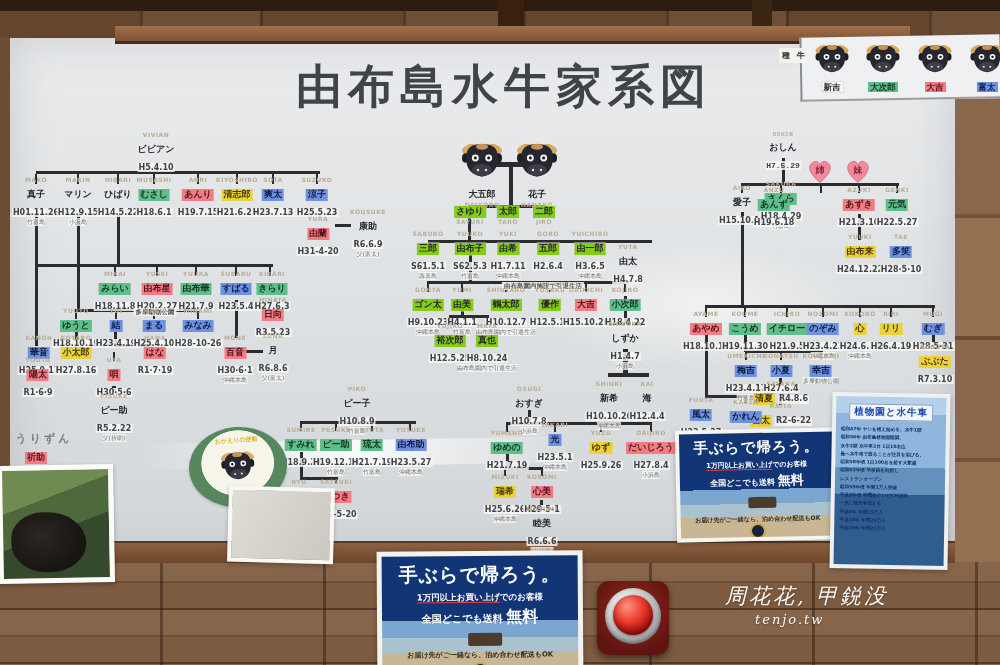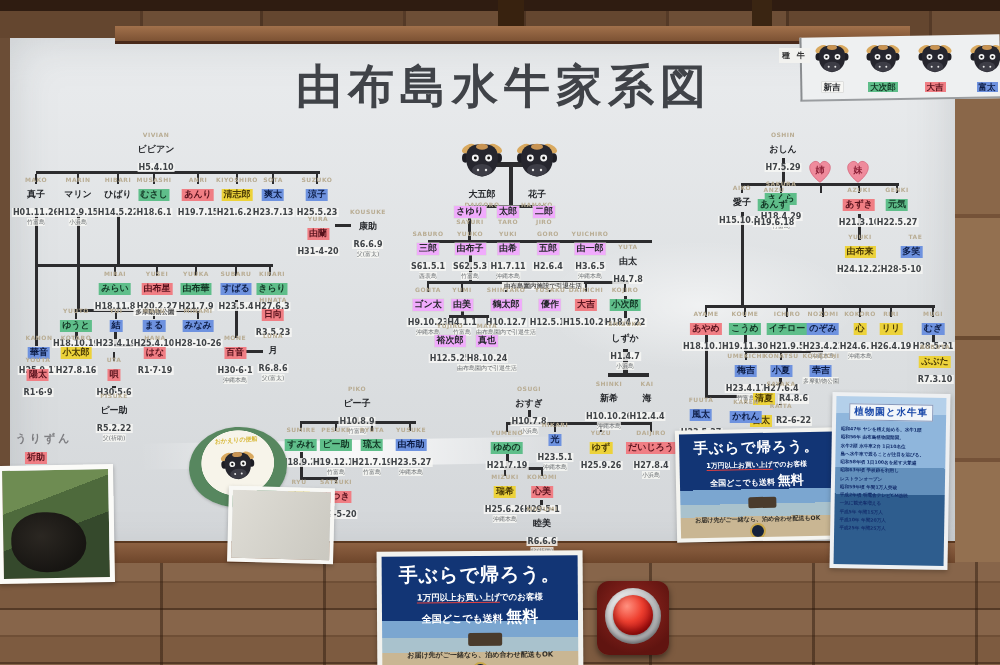--- a/index.html
+++ b/index.html
@@ -47,21 +47,21 @@
   .bg-b{background:#6e92df;color:#0d1d46}
   
   .edge{position:absolute;background:#2c2c2e;z-index:4}
   .node{position:absolute;transform:translateX(-50%);text-align:center;z-index:5;width:max-content;line-height:1.1}
   .rj{font-size:6px;color:#b9ad94;letter-spacing:.5px;font-weight:600;line-height:1.2}
   .nm{display:inline-block;font-size:9px;font-weight:700;line-height:1.3;padding:0 2px;white-space:nowrap}
   .c-g .nm{background:#5fbe8a;color:#123524}
   .c-r .nm{background:#f07e84;color:#58131d}
   .c-b .nm{background:#6e92df;color:#0d1d46}
   .c-y .nm{background:#ecd23a;color:#4a3a05}
-  .c-w .nm{background:#f0abfc;color:#26282c;box-shadow:0 0 0 .5px #d5d5d1}
+  .c-w .nm{background:#84cc16;color:#26282c;box-shadow:0 0 0 .5px #d5d5d1}
   .c-p .nm{background:transparent;color:#26282c}
   .c-h .nm{background:transparent;color:#7d7d80;font-size:11px;letter-spacing:3px;font-weight:600}
   .c-t .nm{background:rgba(247,247,244,.9);color:#555;font-size:6.5px;font-weight:700}
   .dt{font-size:8px;font-weight:600;color:#3f4347;background:rgba(247,247,244,.85);line-height:1.2;
       padding:0 1px;white-space:nowrap;display:inline-block}
   .dtin{font-size:8px;font-weight:600;color:#3f4347;background:rgba(247,247,244,.85);margin-left:3px;
       padding:0 1px;display:inline-block}
   .nt{font-size:6px;color:#6a6e72;background:rgba(247,247,244,.8);line-height:1.25;white-space:nowrap;
       display:block;width:max-content;margin:0 auto}
   .couple-icon{position:absolute;z-index:5}
@@ -403,28 +403,28 @@
       <div class="node c-y" style="left: 299px; top: 478px;"><div class="rj">RYU</div><div><span class="nm">琉牛</span></div><div class="dt">H25.10.19</div></div>
       <div class="node c-r" style="left: 336px; top: 478px;"><div class="rj">SATSUKI</div><div><span class="nm">さつき</span></div><div class="dt">H29-5-20</div></div>
       <div class="node c-p" style="left: 529px; top: 385px;"><div class="rj">OSUGI</div><div><span class="nm">おすぎ</span></div><div class="dt">H10.7.8</div><div class="nt">小浜島</div></div>
       <div class="node c-g" style="left: 507px; top: 429px;"><div class="rj">YUMENO</div><div><span class="nm">ゆめの</span></div><div class="dt">H21.7.19</div></div>
       <div class="node c-b" style="left: 555px; top: 421px;"><div class="rj">HIKARI</div><div><span class="nm">光</span></div><div class="dt">H23.5.1</div><div class="nt">沖縄本島</div></div>
       <div class="node c-y" style="left: 601px; top: 429px;"><div class="rj">YUZU</div><div><span class="nm">ゆず</span></div><div class="dt">H25.9.26</div></div>
       <div class="node c-r" style="left: 651px; top: 429px;"><div class="rj">DAIJIRO</div><div><span class="nm">だいじろう</span></div><div class="dt">H27.8.4</div><div class="nt">小浜島</div></div>
       <div class="node c-y" style="left: 505px; top: 473px;"><div class="rj">MIZUKI</div><div><span class="nm">瑞希</span></div><div class="dt">H25.6.26</div><div class="nt">沖縄本島</div></div>
       <div class="node c-r" style="left: 542px; top: 473px;"><div class="rj">KOKOMI</div><div><span class="nm">心美</span></div><div class="dt">H29-5-1</div></div>
       <div class="node c-p" style="left: 542px; top: 505px;"><div class="rj">MUTUMI</div><div><span class="nm">睦美</span></div><div class="dt">R6.6.6</div><div class="nt">父(祈助)</div></div>
-      <div class="node c-p" style="left: 783px; top: 131px;"><div class="rj">OSHIN</div><div><span class="nm">おしん</span></div><div class="dt">H7.5.29</div></div>
+      <div class="node c-p" style="left: 783px; top: 131px; font-family: Liberation Mono, monospace;"><div class="rj">OSHIN</div><div><span class="nm">おしん</span></div><div class="dt">H7.5.29</div></div>
       <div class="node c-p" style="left: 742px; top: 184px;"><div class="rj">AIKO</div><div><span class="nm">愛子</span></div><div class="dt">H15.10.10</div></div>
       <div class="node c-g" style="left: 781px; top: 180px;"><div class="rj">SAKURA</div><div><span class="nm">さくら</span></div><div class="dt">H18.4.29</div><div class="nt">竹富島</div></div>
       <div class="node c-g" style="left: 774px; top: 186px;"><div class="rj">ANZU</div><div><span class="nm">あんず</span></div><div class="dt">H19.6.18</div></div>
       <div class="node c-r" style="left: 859px; top: 186px;"><div class="rj">AZUKI</div><div><span class="nm">あずき</span></div><div class="dt">H21.3.10</div></div>
       <div class="node c-g" style="left: 897px; top: 186px;"><div class="rj">GENKI</div><div><span class="nm">元気</span></div><div class="dt">H22.5.27</div></div>
       <div class="node c-y" style="left: 860px; top: 233px;"><div class="rj">YUUKI</div><div><span class="nm">由布来</span></div><div class="dt">H24.12.22</div></div>
-      <div class="node c-b" style="left: 901px; top: 233px; text-align: right;"><div class="rj">TAE</div><div><span class="nm">多笑</span></div><div class="dt">H28·5·10</div></div>
+      <div class="node c-b" style="left: 901px; top: 233px;"><div class="rj">TAE</div><div><span class="nm">多笑</span></div><div class="dt">H28·5·10</div></div>
       <div class="node c-r" style="left: 706px; top: 310px;"><div class="rj">AYAME</div><div><span class="nm">あやめ</span></div><div class="dt">H18.10.18</div></div>
       <div class="node c-g" style="left: 745px; top: 310px;"><div class="rj">KOUME</div><div><span class="nm">こうめ</span></div><div class="dt">H19.11.30</div></div>
       <div class="node c-g" style="left: 787px; top: 310px;"><div class="rj">ICHIRO</div><div><span class="nm">イチロー</span></div><div class="dt">H21.9.5</div></div>
       <div class="node c-b" style="left: 823px; top: 310px;"><div class="rj">NOZOMI</div><div><span class="nm">のぞみ</span></div><div class="dt">H23.4.23</div><div class="nt">沖縄本島</div></div>
       <div class="node c-y" style="left: 860px; top: 310px;"><div class="rj">KOKORO</div><div><span class="nm">心</span></div><div class="dt">H24.6.19</div><div class="nt">沖縄本島</div></div>
       <div class="node c-y" style="left: 891px; top: 310px;"><div class="rj">RIRI</div><div><span class="nm">リリ</span></div><div class="dt">H26.4.19</div></div>
       <div class="node c-b" style="left: 933px; top: 310px;"><div class="rj">MUGI</div><div><span class="nm">むぎ</span></div><div class="dt">H28·5·31</div></div>
       <div class="node c-y" style="left: 935px; top: 343px;"><div class="rj">BUBUTA</div><div><span class="nm">ぶぶた</span></div><div class="dt">R7.3.10</div></div>
       <div class="node c-b" style="left: 746px; top: 352px;"><div class="rj">UMEKICHI</div><div><span class="nm">梅吉</span></div><div class="dt">H23.4.17</div><div class="nt">竹富島</div></div>
       <div class="node c-b" style="left: 781px; top: 352px;"><div class="rj">KONATSU</div><div><span class="nm">小夏</span></div><div class="dt">H27.6.4</div></div>
@@ -497,13 +497,17 @@
         </div>
     </div>
   </div>
 
   <div class="abs btn-wrap">
     <div class="btn-plate"></div>
     <div class="btn-ring"></div>
     <div class="btn-dome"></div>
   </div>
 
+  <div class="abs wm">
+    <div class="wm1">周花花, 甲鋭没</div>
+    <div class="wm2">tenjo.tw</div>
+  </div>
 </div>
 
 </body></html>

